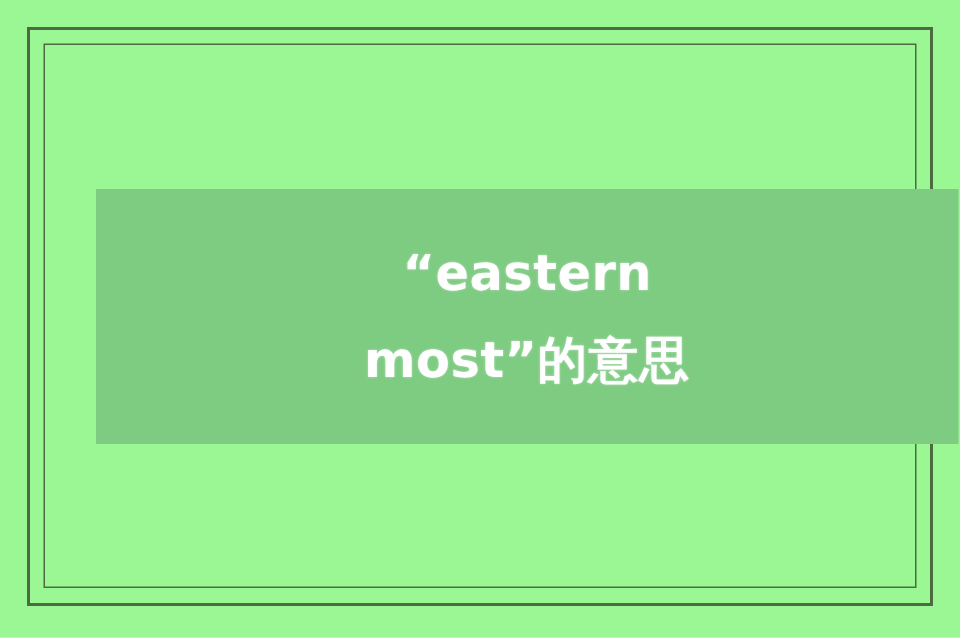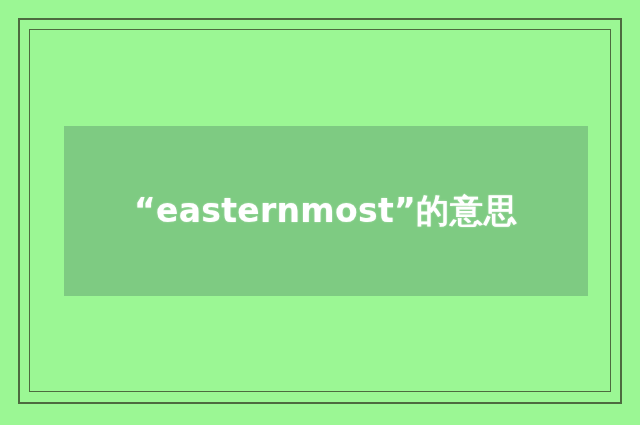--- a/index.html
+++ b/index.html
@@ -46,26 +46,26 @@
     box-sizing: border-box;
     border: 1px solid #4d6b3f;
     pointer-events: none;
   }
 
   
   #text-panel {
     position: absolute;
     left: 64px;
     top: 126px;
-    width: 524px;
+    width: 575px;
     height: 170px;
     background: #7ecb82;
     box-sizing: border-box;
     display: flex;
-    flex-direction: row;
+    flex-direction: column;
     align-items: center;
     justify-content: center;
   }
 
   .headline {
     margin: 0;
     padding: 0;
     color: #ffffff;
     font-family: "DejaVu Sans", "Liberation Sans", sans-serif;
     font-weight: bold;

